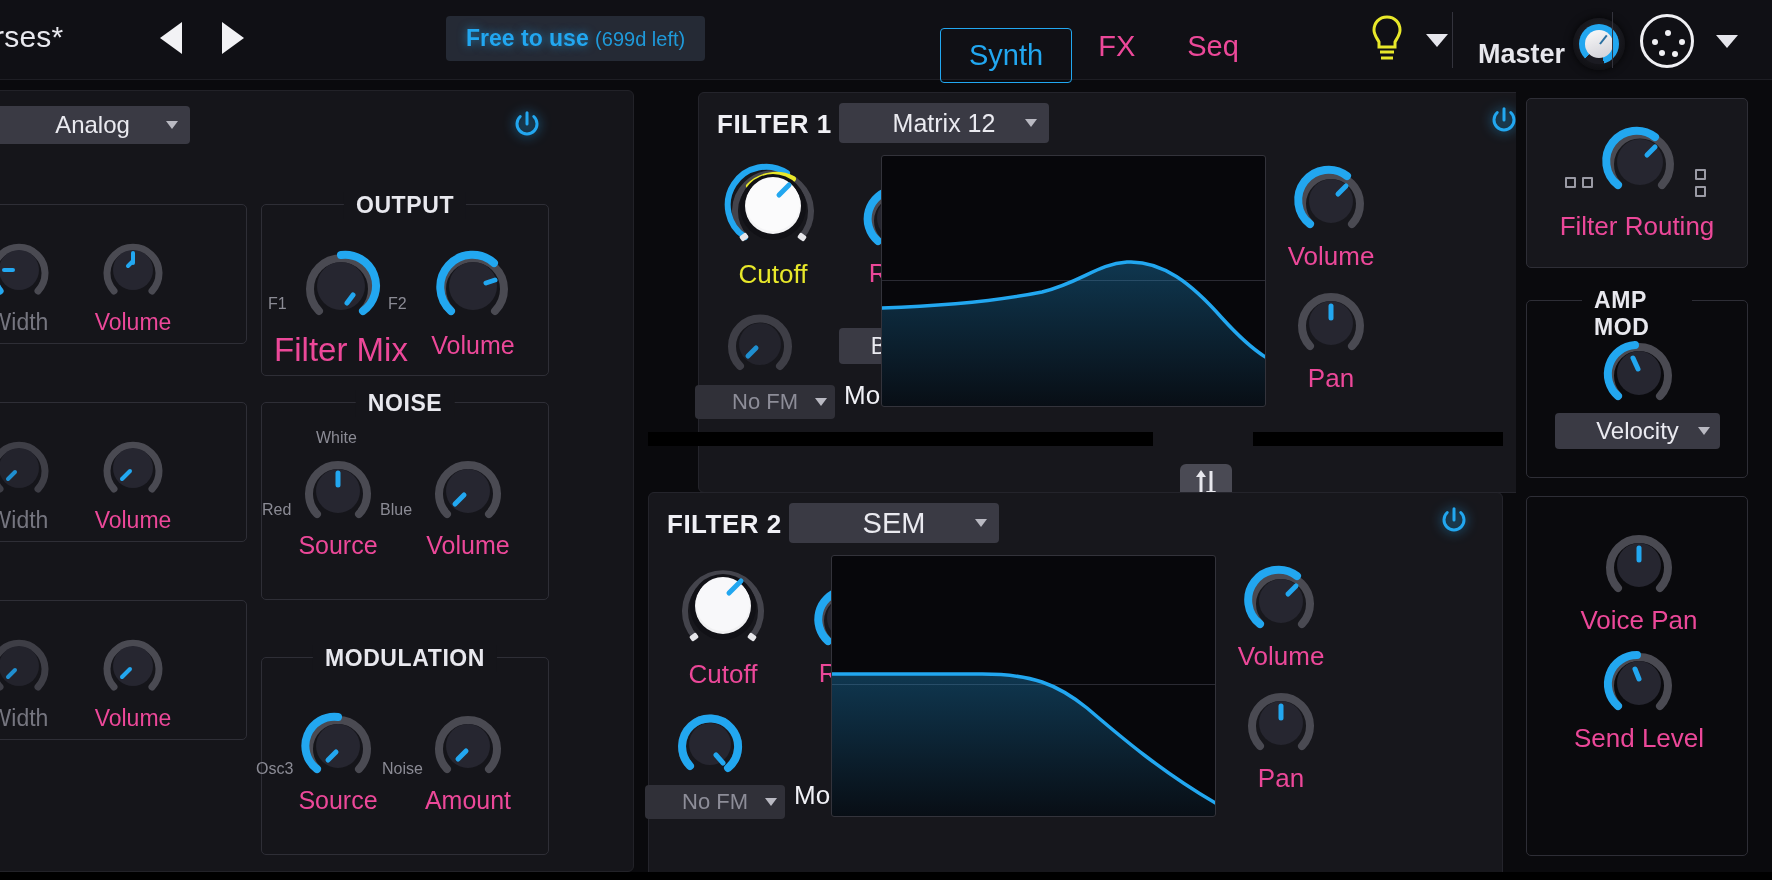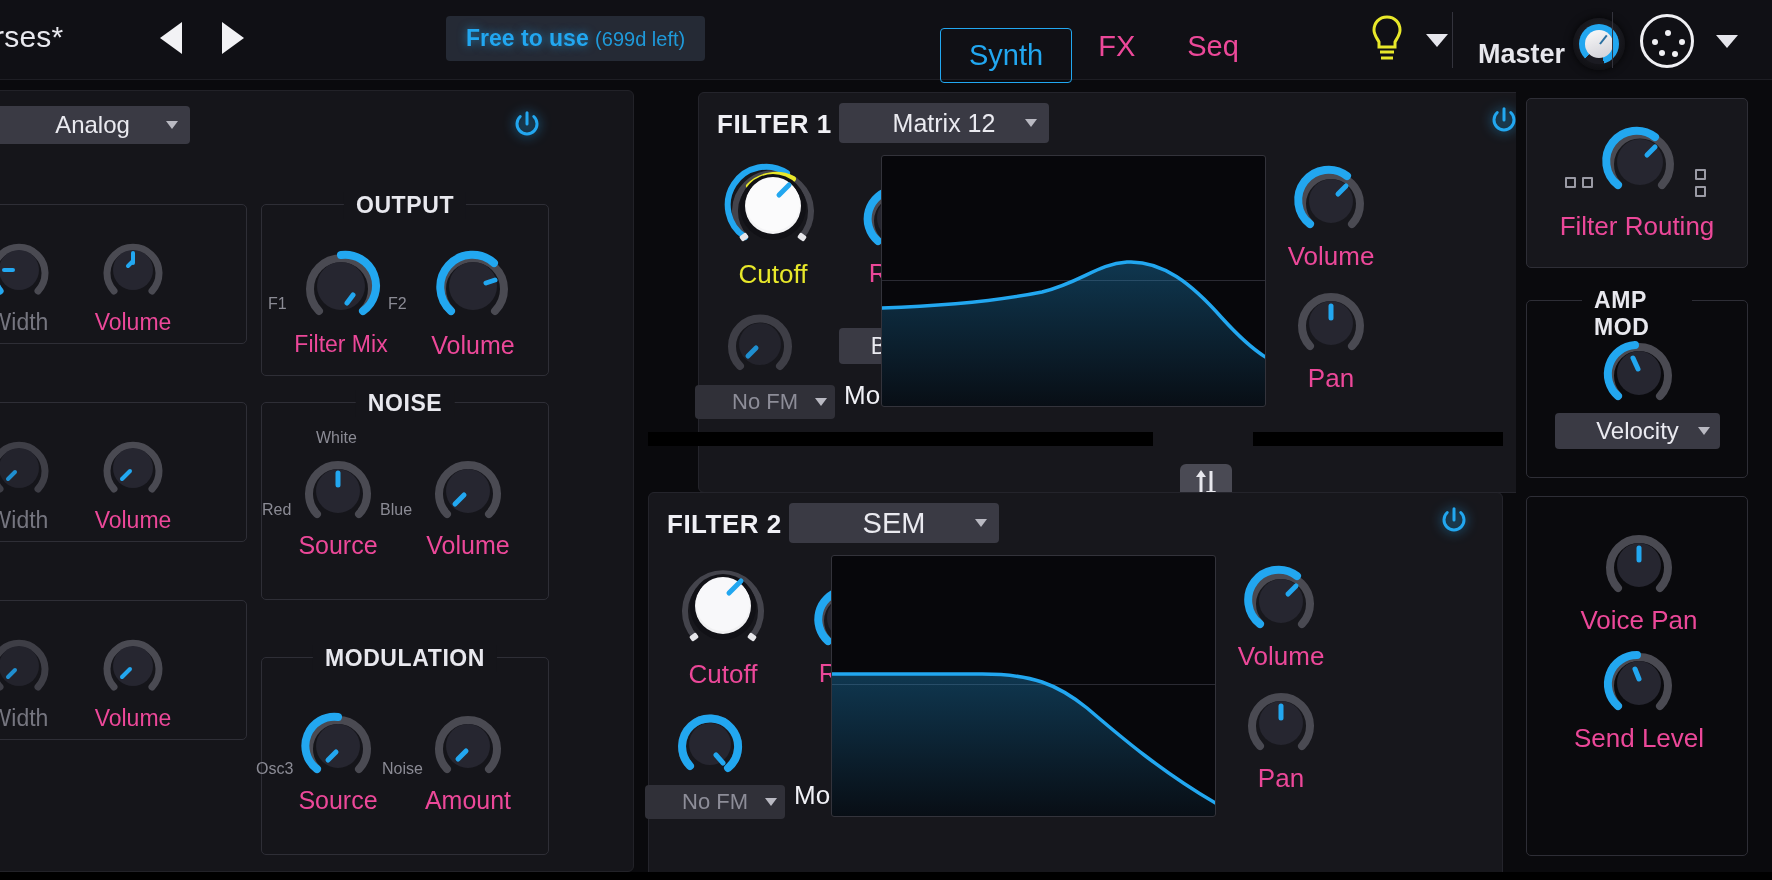--- a/index.html
+++ b/index.html
@@ -300,21 +300,21 @@
       <div class="group-title" style="left:50%; top:-13px; font-size:23px;">OUTPUT</div>
       <div class="knob" style="left:36px; top:38px;">
         <svg width="86" height="86" viewBox="0 0 86 86">
           <path d="M21 68 A31 31 0 1 1 65 68" fill="none" stroke="#4a4a52" stroke-width="8" stroke-linecap="round"></path>
           <path d="M43 12 A31 31 0 0 1 65 68" fill="none" stroke="#22a7f0" stroke-width="8" stroke-linecap="round"></path>
           <circle cx="43" cy="43" r="24" fill="#262630"></circle>
           <line x1="49" y1="60" x2="55" y2="52" stroke="#22a7f0" stroke-width="5" stroke-linecap="round"></line>
         </svg>
         <div class="mini-label" style="left:-30px; top:52px;">F1</div>
         <div class="mini-label" style="left:90px; top:52px;">F2</div>
-        <div class="knob-label" style="top:88px; font-size:23px;">Filter Mix</div>
+        <div class="knob-label" style="top:88px; font-size:33px;">Filter Mix</div>
       </div>
       <div class="knob" style="left:168px; top:38px;">
         <svg width="86" height="86" viewBox="0 0 86 86">
           <path d="M21 68 A31 31 0 1 1 65 68" fill="none" stroke="#4a4a52" stroke-width="8" stroke-linecap="round"></path>
           <path d="M21 68 A31 31 0 0 1 64 20" fill="none" stroke="#22a7f0" stroke-width="8" stroke-linecap="round"></path>
           <circle cx="43" cy="43" r="24" fill="#262630"></circle>
           <line x1="56" y1="40" x2="65" y2="37" stroke="#22a7f0" stroke-width="5" stroke-linecap="round"></line>
         </svg>
         <div class="knob-label" style="top:88px; font-size:25px;">Volume</div>
       </div>

